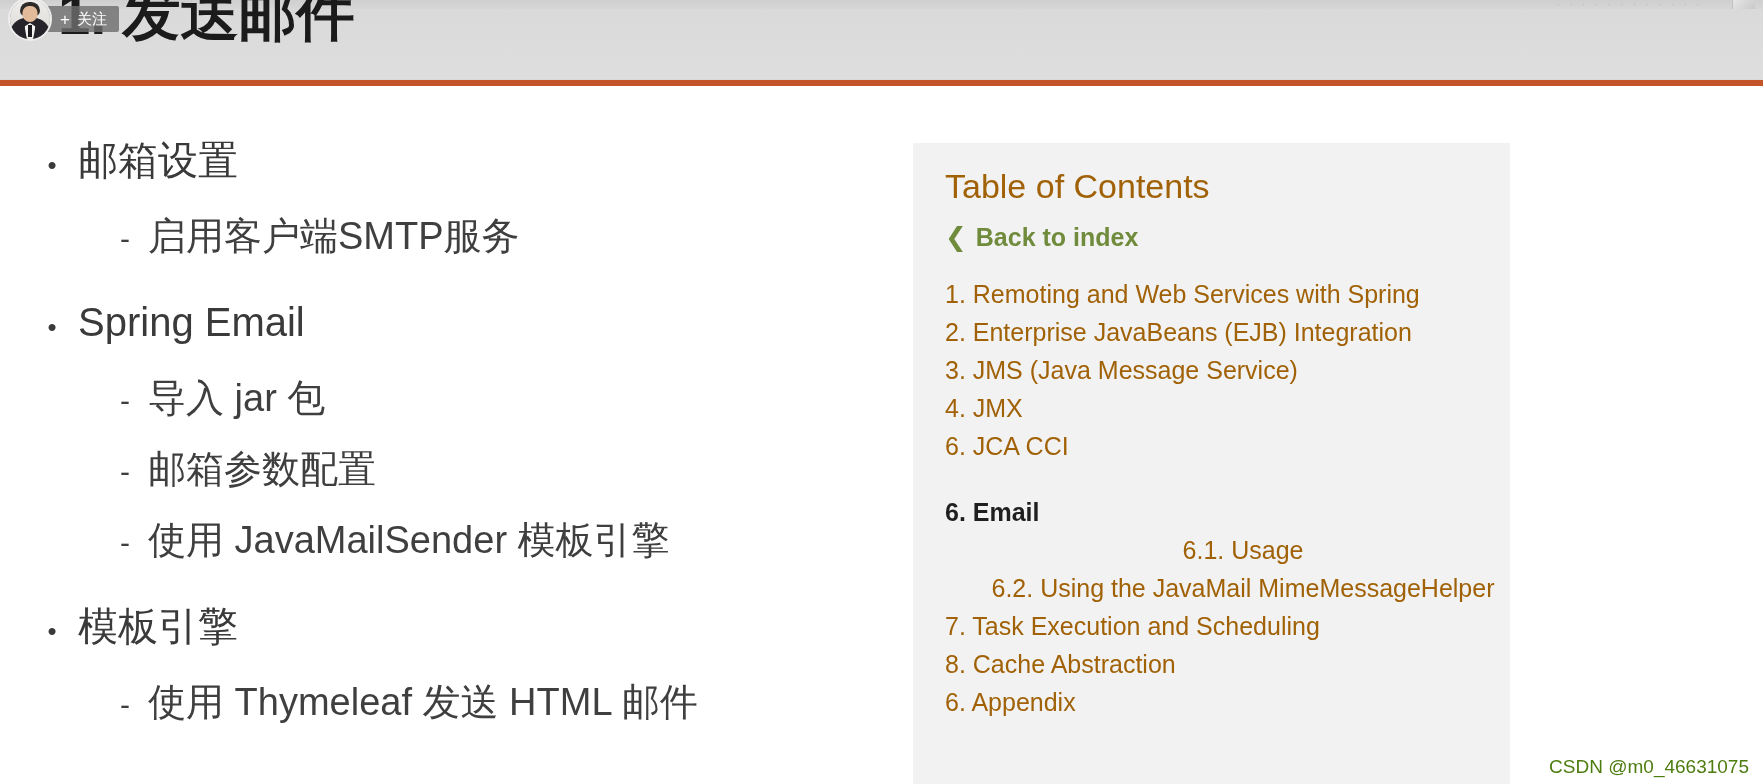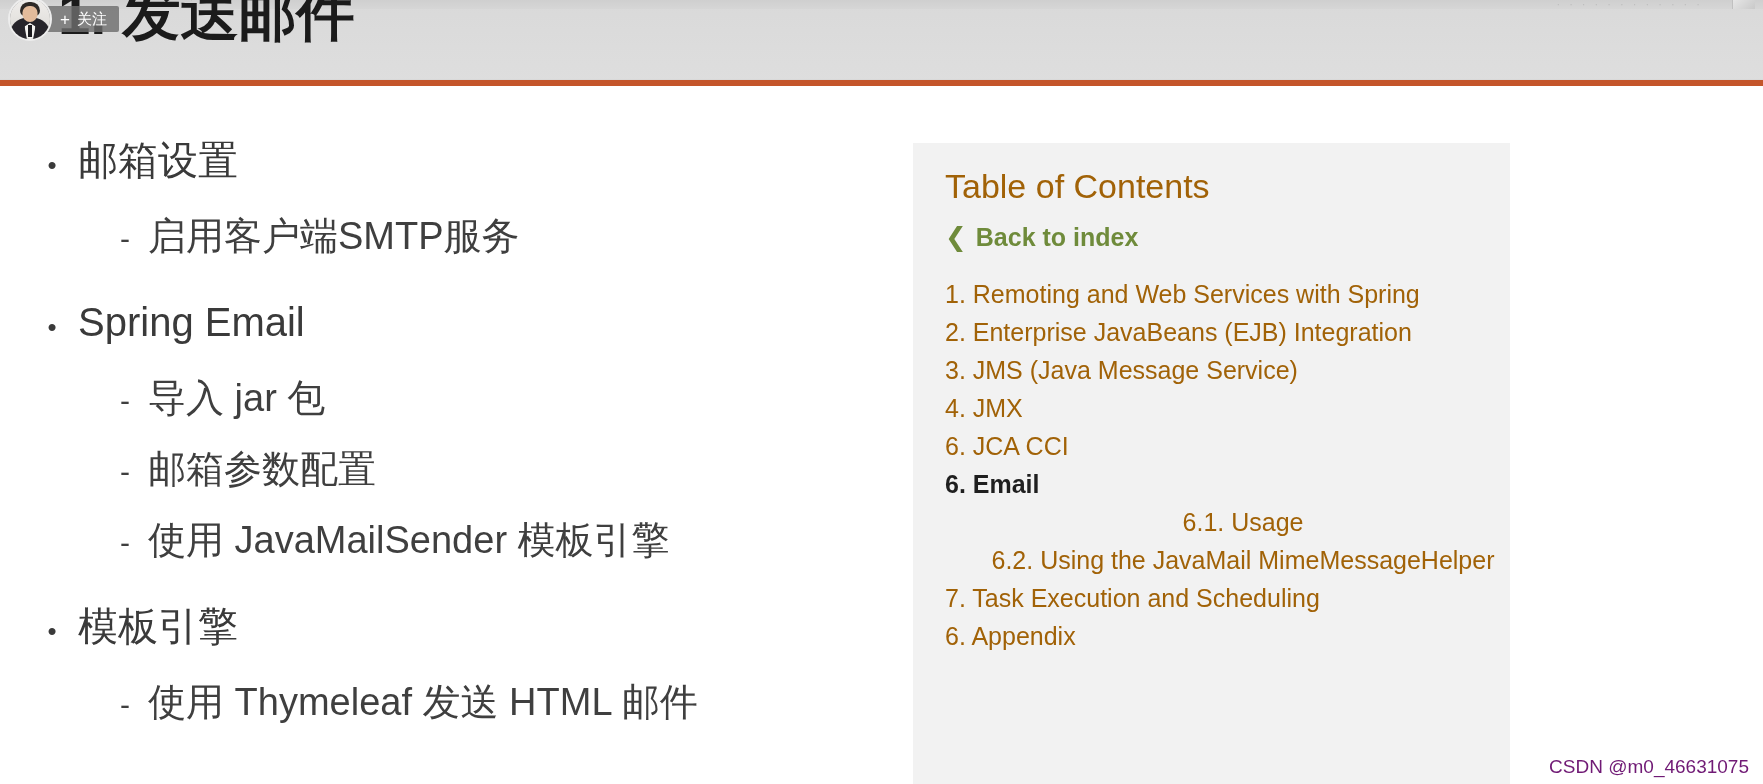--- a/index.html
+++ b/index.html
@@ -269,30 +269,31 @@
     font-weight: 400;
     cursor: pointer;
   }
   .toc-item.lvl2 {
     padding-left: 31px;
     text-align: center;
   }
   .toc-item.current {
     font-weight: 700;
     color: #1f1f1f;
+    margin-top: 28px;
   }
 
   
   #watermark {
     position: absolute;
     right: 14px;
     bottom: 6px;
     font-size: 19px;
     line-height: 22px;
-    color: #701a75;
+    color: #4d7c0f;
     white-space: nowrap;
     z-index: 6;
   }
   #wm-edge {
     position: absolute;
     right: 0;
     bottom: 0;
     width: 10px;
     height: 36px;
     background: #ffffff;
@@ -378,19 +379,20 @@
     <div id="toc-list">
       <div class="toc-item">1. Remoting and Web Services with Spring</div>
       <div class="toc-item">2. Enterprise JavaBeans (EJB) Integration</div>
       <div class="toc-item">3. JMS (Java Message Service)</div>
       <div class="toc-item">4. JMX</div>
       <div class="toc-item">6. JCA CCI</div>
       <div class="toc-item current">6. Email</div>
       <div class="toc-item lvl2">6.1. Usage</div>
       <div class="toc-item lvl2">6.2. Using the JavaMail MimeMessageHelper</div>
       <div class="toc-item">7. Task Execution and Scheduling</div>
+      <div class="toc-item">8. Cache Abstraction</div>
       <div class="toc-item">6. Appendix</div>
     </div>
   </div>
 
   <div id="wm-edge"></div>
   <div id="watermark">CSDN @m0_46631075</div>
 </div>
 
 </body></html>

